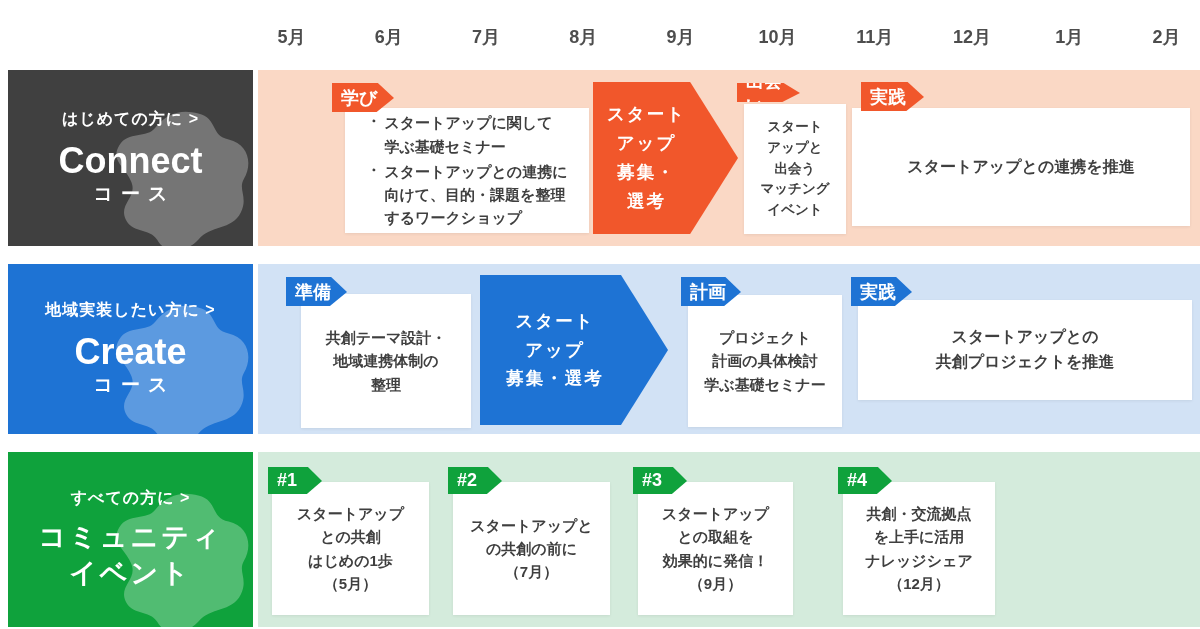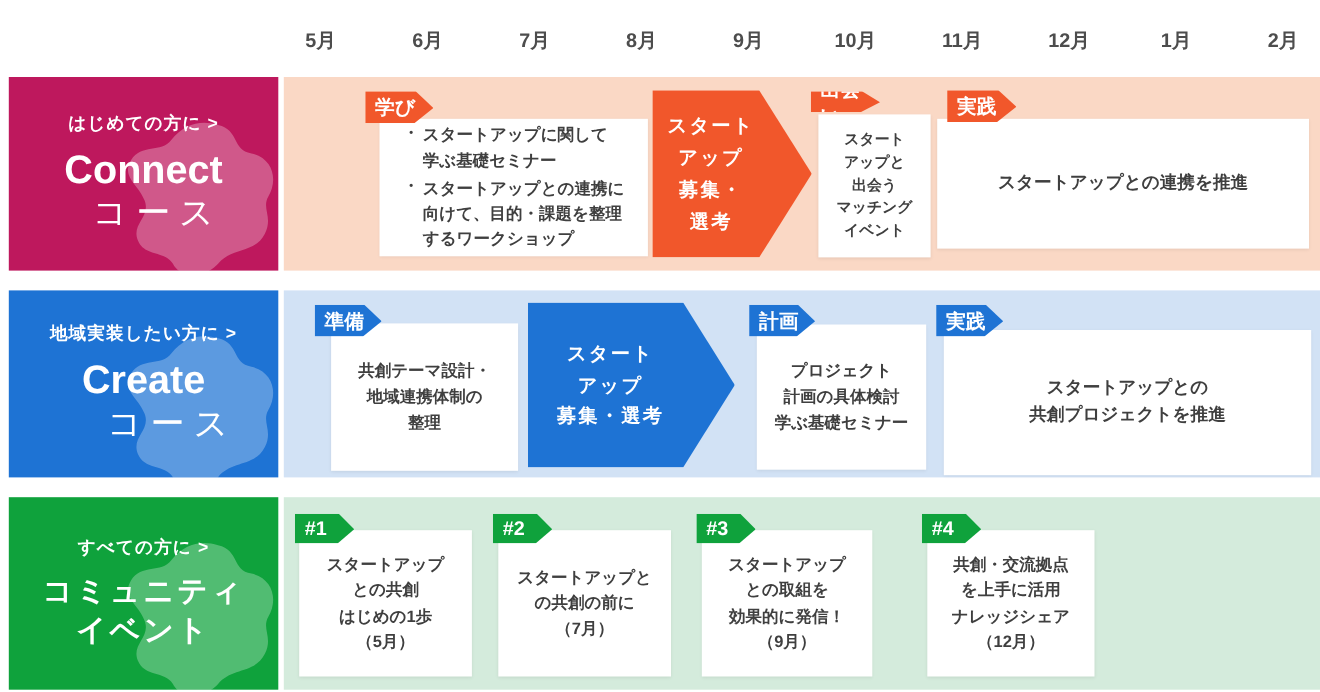--- a/index.html
+++ b/index.html
@@ -17,29 +17,29 @@
   .row-community{top:452px;height:175px;}
 
   .band{position:absolute;left:258px;right:0;top:0;bottom:0;}
   .row-connect .band{background:#fad8c5;}
   .row-create  .band{background:#d2e2f5;}
   .row-community .band{background:#d4ebdc;}
 
   
   .course-head{position:absolute;left:8px;top:0;bottom:0;width:245px;overflow:hidden;
     display:flex;flex-direction:column;align-items:center;justify-content:center;cursor:pointer;}
-  .row-connect  .course-head{background:#be185d;}
+  .row-connect  .course-head{background:#404040;}
   .row-create   .course-head{background:#1e73d4;}
   .row-community .course-head{background:#0fa23c;}
   .blob{position:absolute;left:88px;top:36px;width:168px;height:152px;z-index:0;}
   .blob path{fill:rgba(255,255,255,0.28);}
   .course-head .txt{position:relative;z-index:1;text-align:center;color:#ffffff;}
   .audience{font-size:16px;font-weight:bold;letter-spacing:1px;margin-bottom:10px;}
   .course-title-en{font-size:36px;font-weight:bold;line-height:1.15;}
-  .course-title-ja{font-size:31px;font-weight:normal;letter-spacing:8px;line-height:1.3;margin-left:8px;text-align:right;}
+  .course-title-ja{font-size:19px;font-weight:bold;letter-spacing:8px;line-height:1.3;margin-left:8px;}
   .course-title-ja2{font-size:27px;font-weight:bold;letter-spacing:3px;line-height:1.35;text-align:center;}
 
   
   .badge{position:absolute;z-index:3;color:#ffffff;font-weight:bold;font-size:18px;
     display:flex;align-items:center;padding-left:9px;box-sizing:border-box;
     clip-path:polygon(0 0,74% 0,100% 52%,72% 100%,0 100%);}
   .badge.orange{background:#f1572b;}
   .badge.blue{background:#1e73d4;}
   .badge.green{background:#0fa23c;}
 
@@ -158,21 +158,21 @@
     </div>
 
     <div class="badge blue" style="left:681px;top:13px;width:60px;height:29px;">計画</div>
     <div class="card" style="left:688px;top:31px;width:154px;height:132px;">
       <span class="pre">プロジェクト
 計画の具体検討
 学ぶ基礎セミナー</span>
     </div>
 
     <div class="badge blue" style="left:851px;top:13px;width:61px;height:29px;">実践</div>
-    <div class="card" style="left:858px;top:36px;width:334px;height:132px;justify-content:center;">
+    <div class="card" style="left:858px;top:36px;width:334px;height:100px;justify-content:center;">
       <span class="pre" style="font-size:16px;">スタートアップとの
 共創プロジェクトを推進</span>
     </div>
   </div>
 
   <div class="row row-community">
     <div class="band"></div>
 
     <div class="course-head">
       <svg class="blob" viewBox="0 0 100 100">

